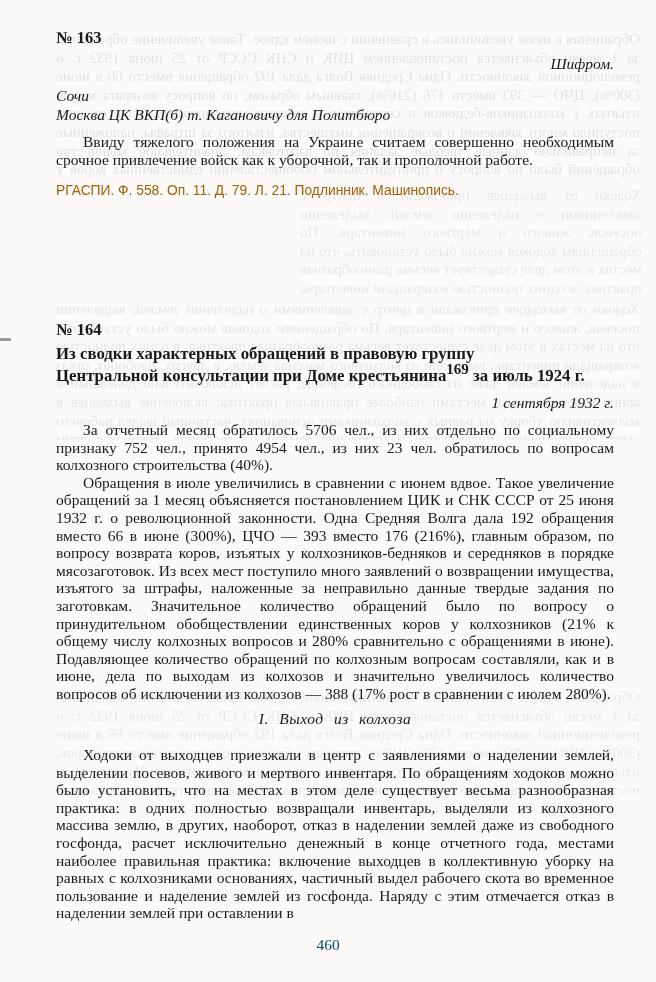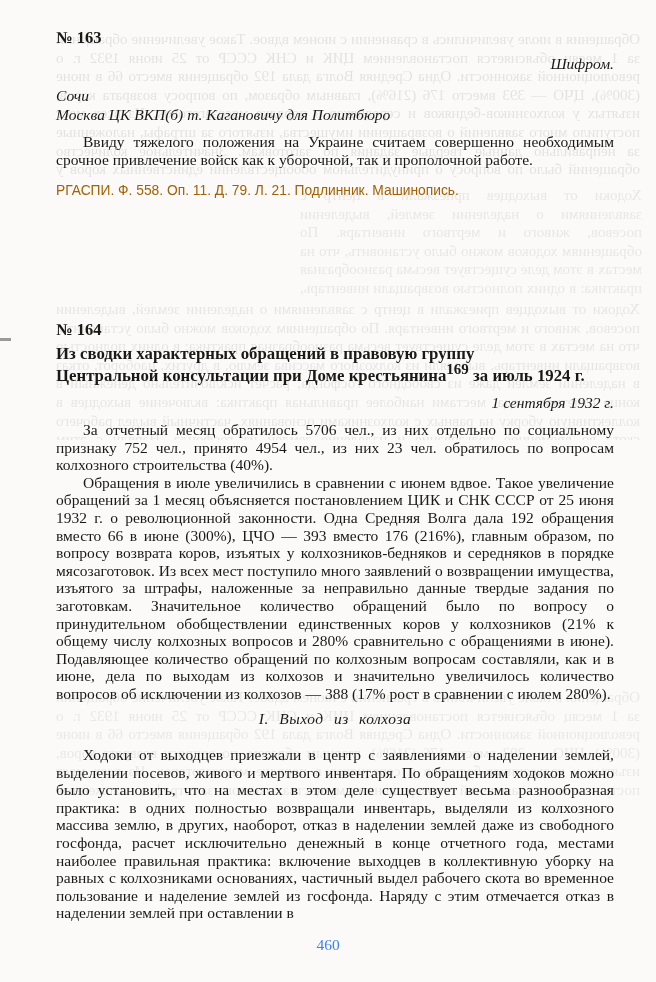--- a/index.html
+++ b/index.html
@@ -66,21 +66,21 @@
     text-align: center;
     font-style: italic;
     letter-spacing: 0.5px;
     word-spacing: 6px;
   }
 
   .page-number {
     position: absolute; left: 0; right: 0; top: 936px;
     text-align: center;
     font-size: 15.5px;
-    color: #3b82f6;
+    color: #0c4a6e;
   }
 </style>
 </head>
 <body>
 
 <div class="page">
 
   <div class="bleed-layer" aria-hidden="true">
     <div class="bleed b1">Обращения в июле увеличились в сравнении с июнем вдвое. Такое увеличение обращений за 1 месяц объясняется постановлением ЦИК и СНК СССР от 25 июня 1932 г. о революционной законности. Одна Средняя Волга дала 192 обращения вместо 66 в июне (300%), ЦЧО — 393 вместо 176 (216%), главным образом, по вопросу возврата коров, изъятых у колхозников-бедняков и середняков в порядке мясозаготовок. Из всех мест поступило много заявлений о возвращении имущества, изъятого за штрафы, наложенные за неправильно данные твердые задания по заготовкам. Значительное количество обращений было по вопросу о принудительном обобществлении единственных коров у колхозников (21% к общему числу колхозных вопросов и 280% сравнительно с обращениями в июне). Подавляющее количество обращений по колхозным вопросам составляли, как и в июне, дела по выходам из колхозов и значительно увеличилось количество вопросов об исключении из колхозов — 388 (17% рост в сравнении с июлем 280%).</div>
     <div class="bleed b2">Ходоки от выходцев приезжали в центр с заявлениями о наделении землей, выделении посевов, живого и мертвого инвентаря. По обращениям ходоков можно было установить, что на местах в этом деле существует весьма разнообразная практика: в одних полностью возвращали инвентарь, выделяли из колхозного массива землю, в других, наоборот, отказ в наделении землей даже из свободного госфонда, расчет исключительно денежный в конце отчетного года, местами наиболее правильная практика: включение выходцев в коллективную уборку на равных с колхозниками основаниях, частичный выдел рабочего скота во временное пользование и наделение землей из госфонда. Наряду с этим отмечается отказ в наделении землей при оставлении в</div>

